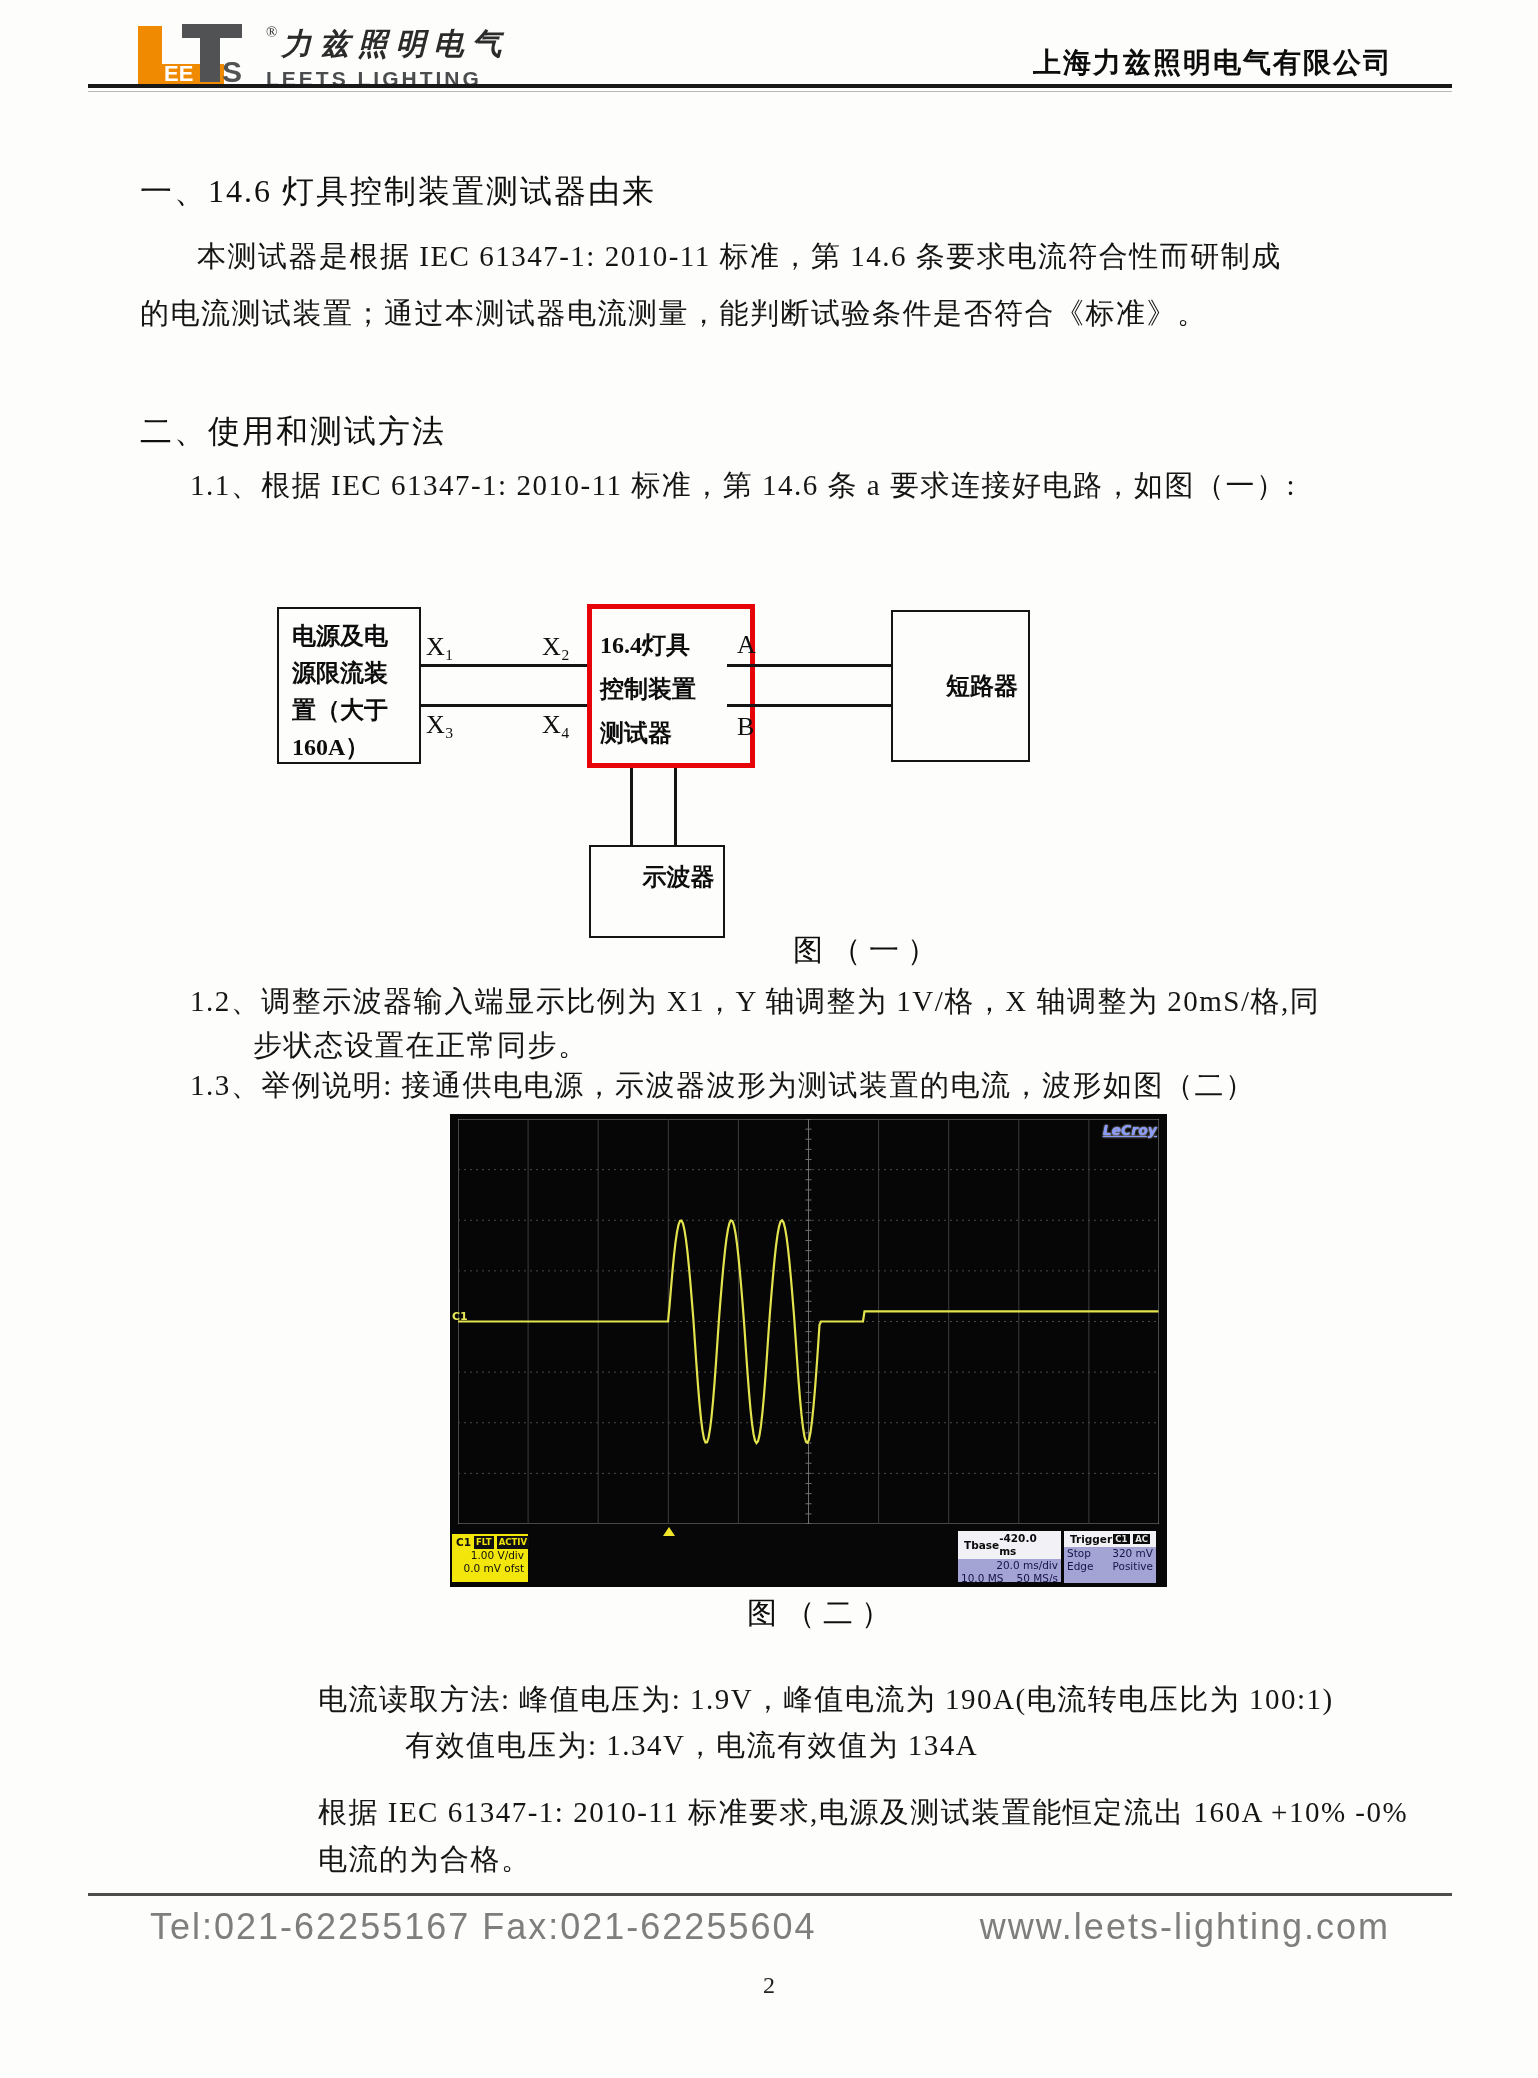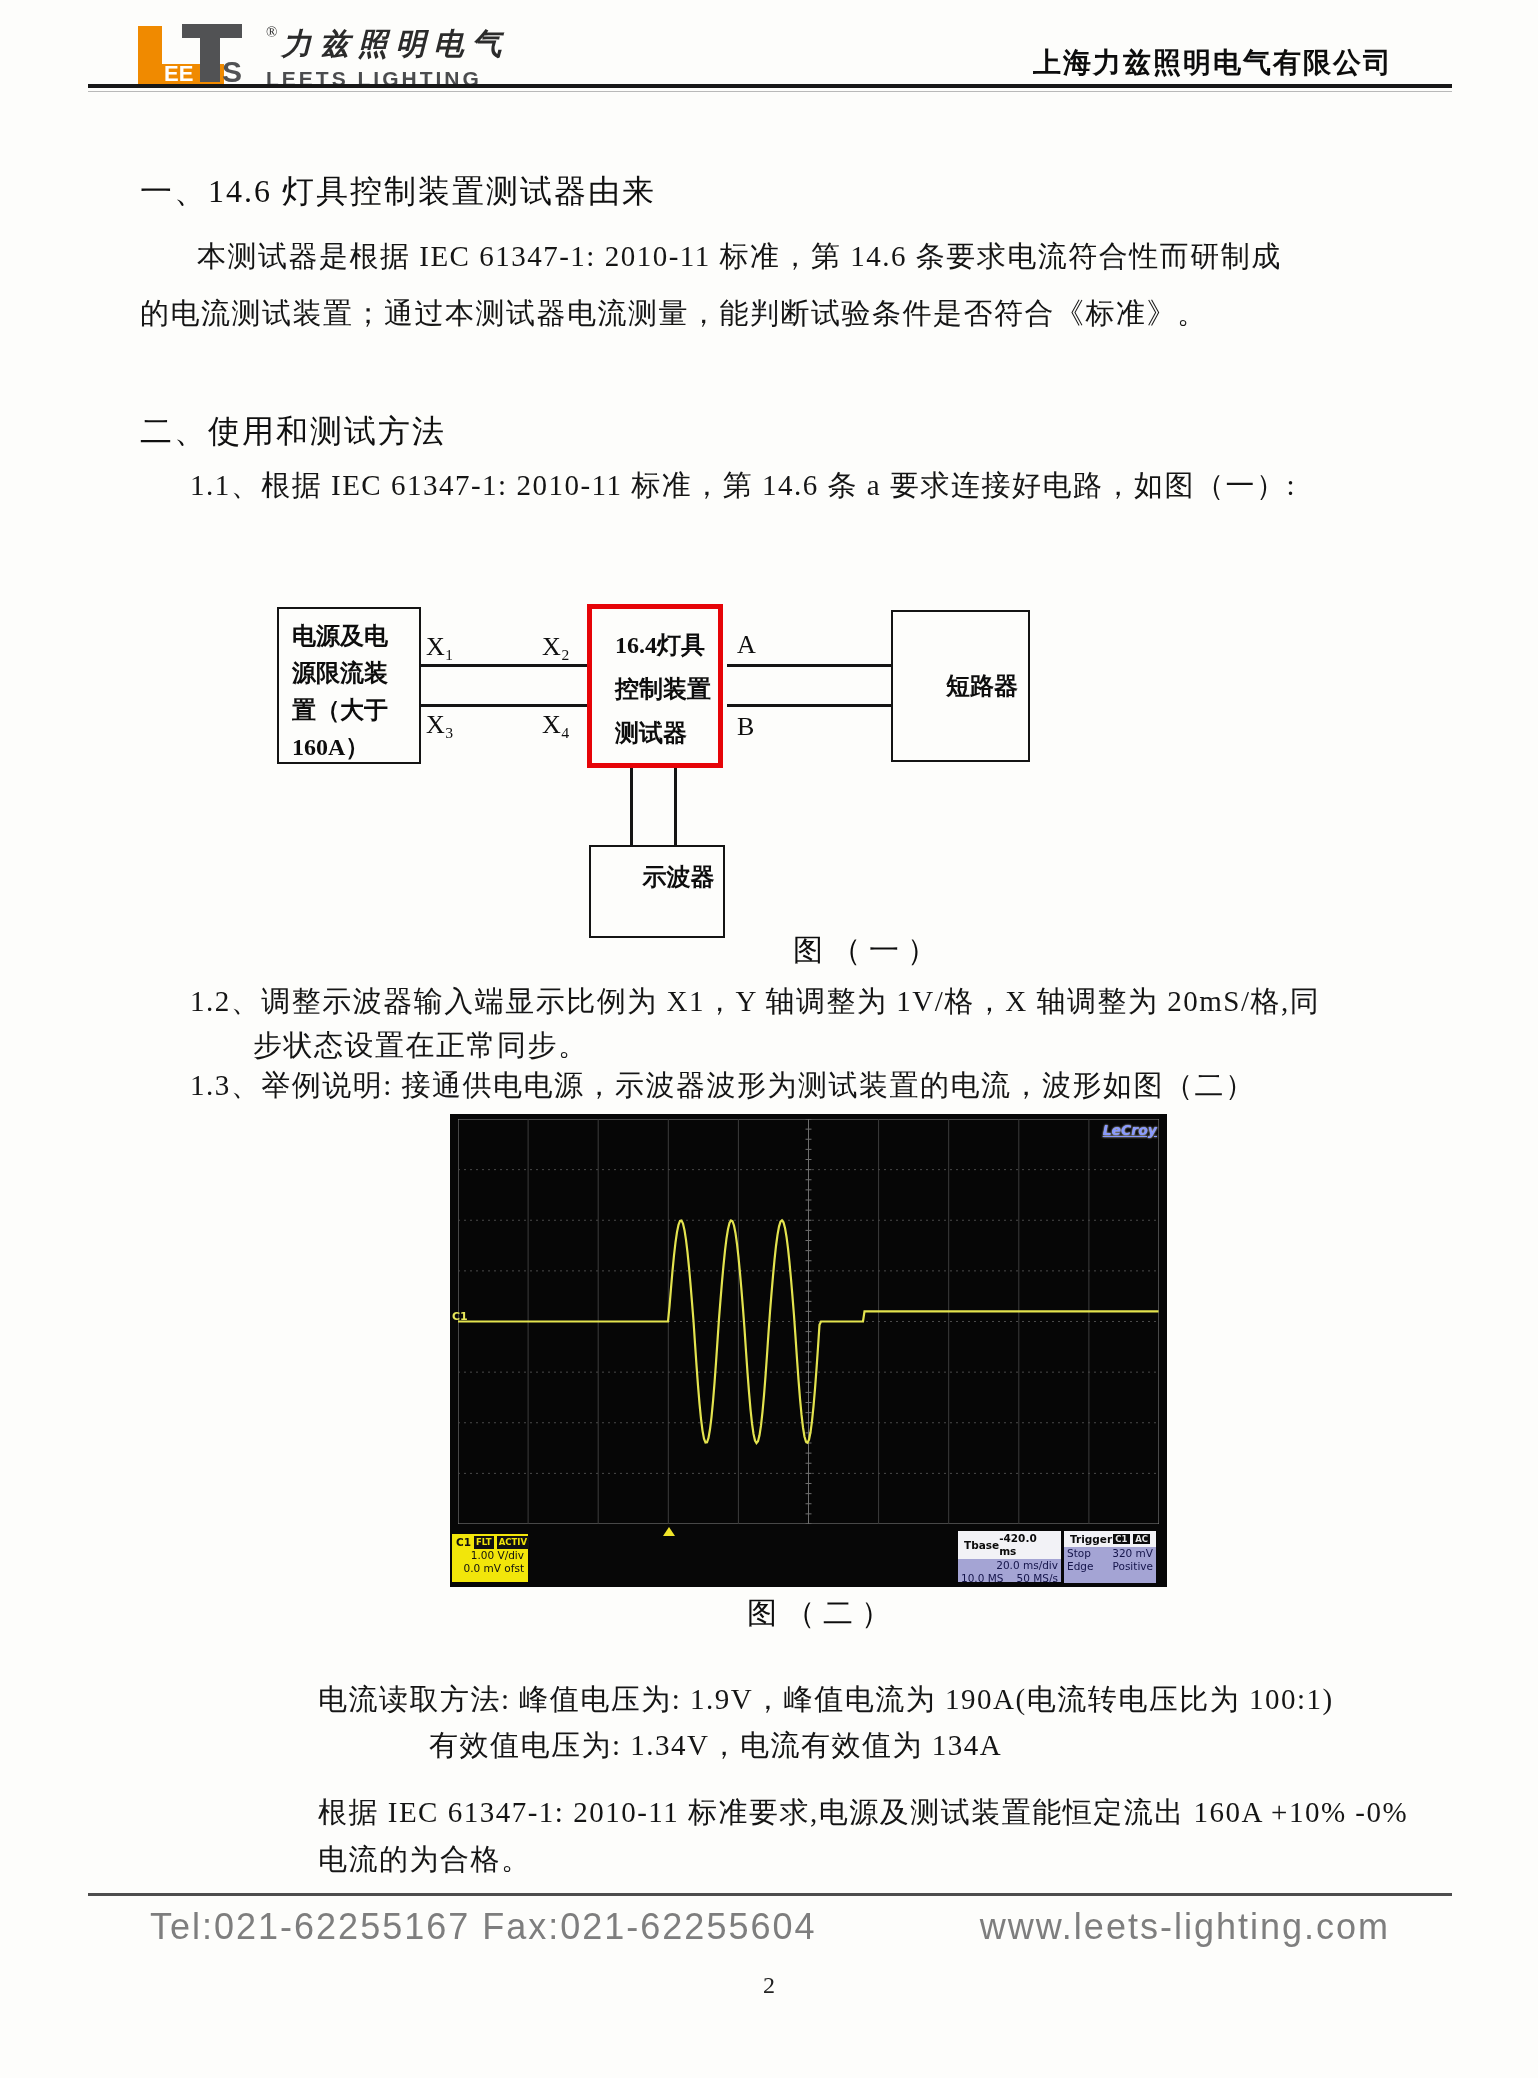--- a/index.html
+++ b/index.html
@@ -87,21 +87,21 @@
   <div class="abs heading" style="left:140px; top:410px;">二、使用和测试方法</div>
   <div class="abs body-text" style="left:190px; top:466px;">1.1、根据 IEC 61347-1: 2010-11 标准，第 14.6 条 a 要求连接好电路，如图（一）:</div>
 
   <div class="abs dbox" style="left:277px; top:607px; width:144px; height:157px; padding:9px 0 0 13px;">
     <div class="ln">电源及电</div>
     <div class="ln">源限流装</div>
     <div class="ln">置（大于</div>
     <div class="ln">160A）</div>
   </div>
 
-  <div class="abs dbox dbox-red" style="left:587px; top:604px; width:136px; height:164px; padding:14px 0 0 23px;">
+  <div class="abs dbox dbox-red" style="left:587px; top:604px; width:168px; height:164px; padding:14px 0 0 8px;">
     <div class="ln" style="line-height:44px;">16.4灯具</div>
     <div class="ln" style="line-height:44px;">控制装置</div>
     <div class="ln" style="line-height:44px;">测试器</div>
   </div>
 
   <div class="abs dbox" style="left:891px; top:610px; width:139px; height:152px; display:flex; align-items:center; justify-content:center;">
     <span>短路器</span>
   </div>
 
   <div class="abs dline" style="left:421px; top:664px; width:166px; height:3px;"></div>
@@ -236,21 +236,21 @@
       <div class="row">
         <span>Edge</span>
         <span>Positive</span>
       </div>
     </div>
   </div>
 
   <div class="abs cap" style="left:747px; top:1593px;">图（二）</div>
 
   <div class="abs body-text" style="left:318px; top:1680px;">电流读取方法: 峰值电压为: 1.9V，峰值电流为 190A(电流转电压比为 100:1)</div>
-  <div class="abs body-text" style="left:405px; top:1726px;margin-left:24px;">有效值电压为: 1.34V，电流有效值为 134A</div>
+  <div class="abs body-text" style="left:405px; top:1726px;">有效值电压为: 1.34V，电流有效值为 134A</div>
   <div class="abs body-text" style="left:318px; top:1793px;">根据 IEC 61347-1: 2010-11 标准要求,电源及测试装置能恒定流出 160A +10% -0%</div>
   <div class="abs body-text" style="left:318px; top:1840px;">电流的为合格。</div>
 
   <div class="abs footer-rule" style="left:88px; top:1893px; width:1364px; height:3px;"></div>
   <div class="abs footer-text" style="left:150px; top:1906px;">Tel:021-62255167  Fax:021-62255604</div>
   <div class="abs footer-text" style="right:148px; top:1906px;">www.leets-lighting.com</div>
   <div class="abs pagenum" style="left:0; top:1972px; width:1538px; text-align:center;">2</div>
 
 </div>
 

